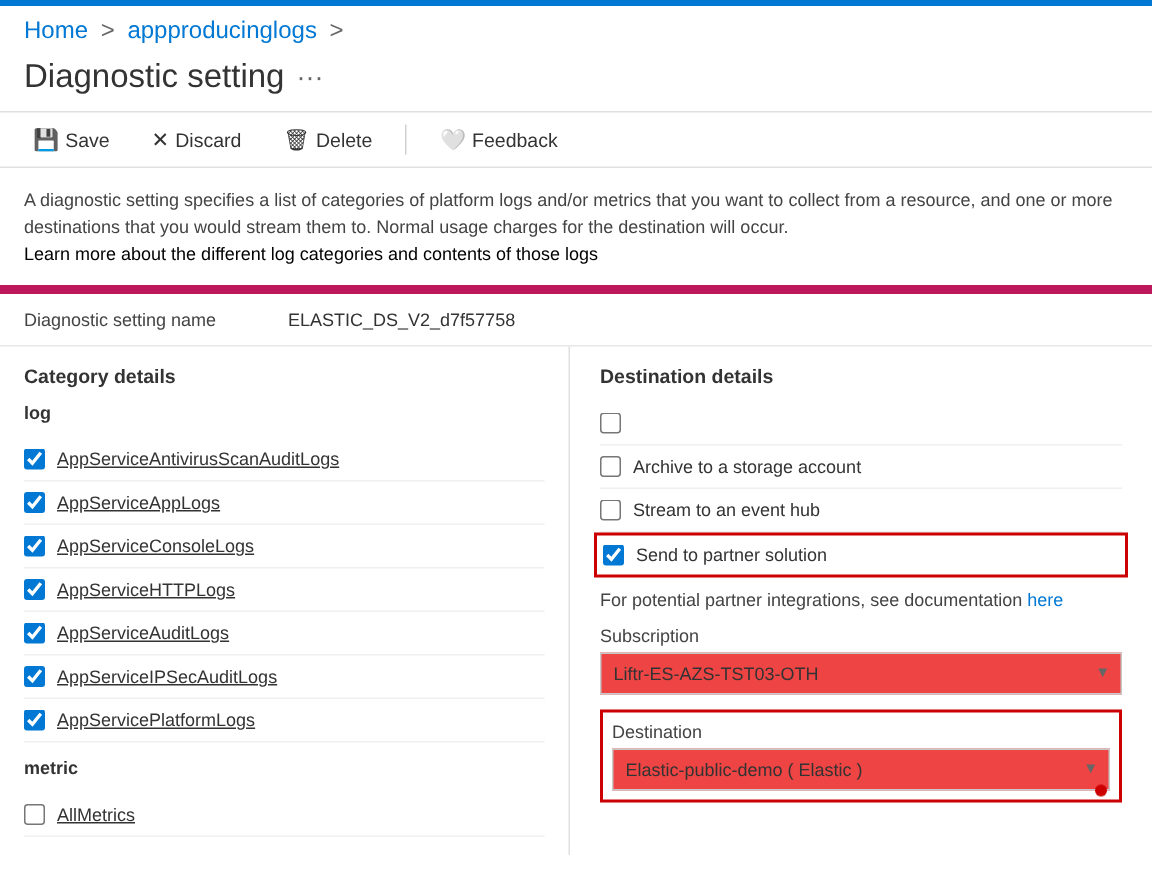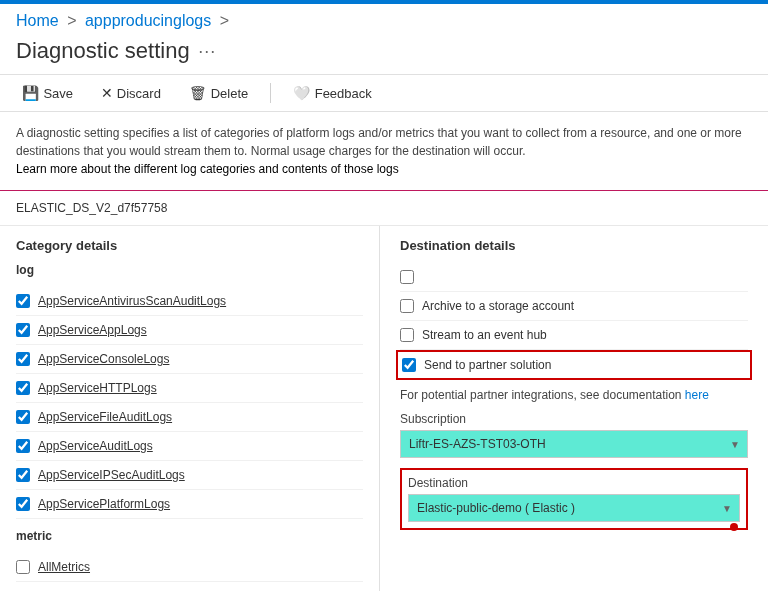--- a/index.html
+++ b/index.html
@@ -12,21 +12,21 @@
     .breadcrumb span { color: #666; margin: 0 4px; }
 
     .page-title { font-size: 22px; font-weight: 300; padding: 4px 16px 10px; display: flex; align-items: center; gap: 8px; }
     .page-title .ellipsis { font-size: 18px; color: #666; cursor: pointer; }
 
     .toolbar { display: flex; align-items: center; gap: 16px; padding: 6px 16px; border-bottom: 1px solid #e0e0e0; border-top: 1px solid #e0e0e0; }
     .toolbar-btn { display: flex; align-items: center; gap: 4px; background: none; border: none; cursor: pointer; color: #333; font-size: 13px; padding: 4px 6px; }
     .toolbar-btn .icon { font-size: 14px; }
     .toolbar-sep { width: 1px; height: 20px; background: #d0d0d0; }
 
-    .description { padding: 12px 16px; font-size: 12px; color: #444; line-height: 1.5; border-bottom: 1px solid #be185d; }
+    .description { padding: 12px 16px; font-size: 12px; color: #444; line-height: 1.5; border-bottom: 6px solid #be185d; }
     .description a { color: #000000; text-decoration: none; }
 
     .setting-name-row { display: flex; align-items: center; gap: 16px; padding: 10px 16px; border-bottom: 1px solid #e8e8e8; }
     .setting-name-label { font-size: 12px; color: #444; min-width: 160px; }
     .setting-name-value { font-size: 12px; color: #333; }
 
     .main-content { display: flex; padding: 0; }
 
     .left-panel { flex: 0 0 380px; padding: 12px 16px; border-right: 1px solid #e0e0e0; }
     .right-panel { flex: 1; padding: 12px 20px; }
@@ -48,21 +48,21 @@
     .partner-note { font-size: 12px; color: #444; margin: 8px 0; }
     .partner-note a { color: #0078d4; text-decoration: none; }
 
     .field-group { margin-top: 10px; }
     .field-label { font-size: 12px; color: #444; margin-bottom: 4px; }
 
     .destination-field-group { margin-top: 10px; border: 2px solid #c00; padding: 6px; }
     .destination-field-group .field-label { font-size: 12px; color: #444; margin-bottom: 4px; }
 
     .select-with-arrow { position: relative; width: 100%; }
-    .select-with-arrow select { width: 100%; border: 1px solid #c8c8c8; padding: 5px 28px 5px 8px; font-size: 12px; color: #333; background: #5eead4; height: 28px; cursor: pointer; appearance: none; -webkit-appearance: none; }
+    .select-with-arrow select { width: 100%; border: 1px solid #c8c8c8; padding: 5px 28px 5px 8px; font-size: 12px; color: #333; background: #ef4444; height: 28px; cursor: pointer; appearance: none; -webkit-appearance: none; }
     .select-with-arrow .arrow { position: absolute; right: 8px; top: 50%; transform: translateY(-50%); pointer-events: none; font-size: 10px; color: #666; }
 
     .metric-section { margin-top: 10px; }
 
     .red-dot { width: 8px; height: 8px; background: #c00; border-radius: 50%; position: fixed; bottom: 60px; right: 30px; }
   </style>
 </head>
 <body>
 
 <div class="top-bar"></div>
@@ -99,20 +99,21 @@
   </button>
 </div>
 
 <div class="description">
   <span>A diagnostic setting specifies a list of categories of platform logs and/or metrics that you want to collect from a resource, and one or more destinations that you would stream them to. Normal usage charges for the destination will occur.</span>
   <br>
   <a>Learn more about the different log categories and contents of those logs</a>
 </div>
 
 <div class="setting-name-row">
+  <span class="setting-name-label">Diagnostic setting name</span>
   <span class="setting-name-value">ELASTIC_DS_V2_d7f57758</span>
 </div>
 
 <div class="main-content">
 
   <div class="left-panel">
     <div class="section-title">Category details</div>
     <div class="subsection-title">log</div>
 
     <div class="check-item">
@@ -123,24 +124,20 @@
       <input type="checkbox" checked="" id="log1" style="">
       <label for="log1">AppServiceAppLogs</label>
     </div>
     <div class="check-item">
       <input type="checkbox" checked="" id="log2" style="">
       <label for="log2">AppServiceConsoleLogs</label>
     </div>
     <div class="check-item">
       <input type="checkbox" checked="" id="log3" style="">
       <label for="log3">AppServiceHTTPLogs</label>
-    </div>
-    <div class="check-item">
-      <input type="checkbox" checked="" id="log4" style="">
-      <label for="log4">AppServiceFileAuditLogs</label>
     </div>
     <div class="check-item">
       <input type="checkbox" checked="" id="log5" style="">
       <label for="log5">AppServiceAuditLogs</label>
     </div>
     <div class="check-item">
       <input type="checkbox" checked="" id="log6" style="">
       <label for="log6">AppServiceIPSecAuditLogs</label>
     </div>
     <div class="check-item">

